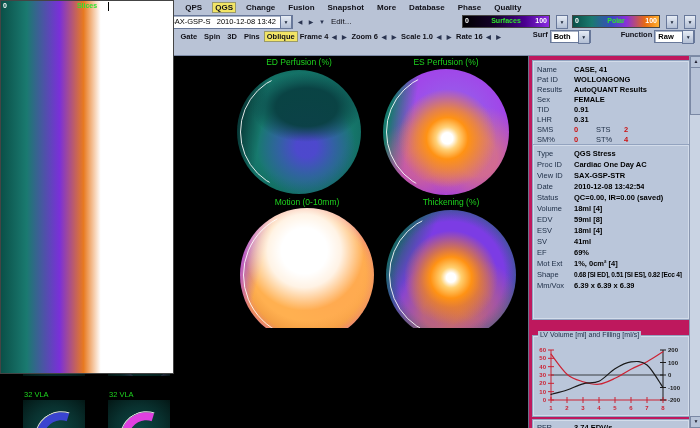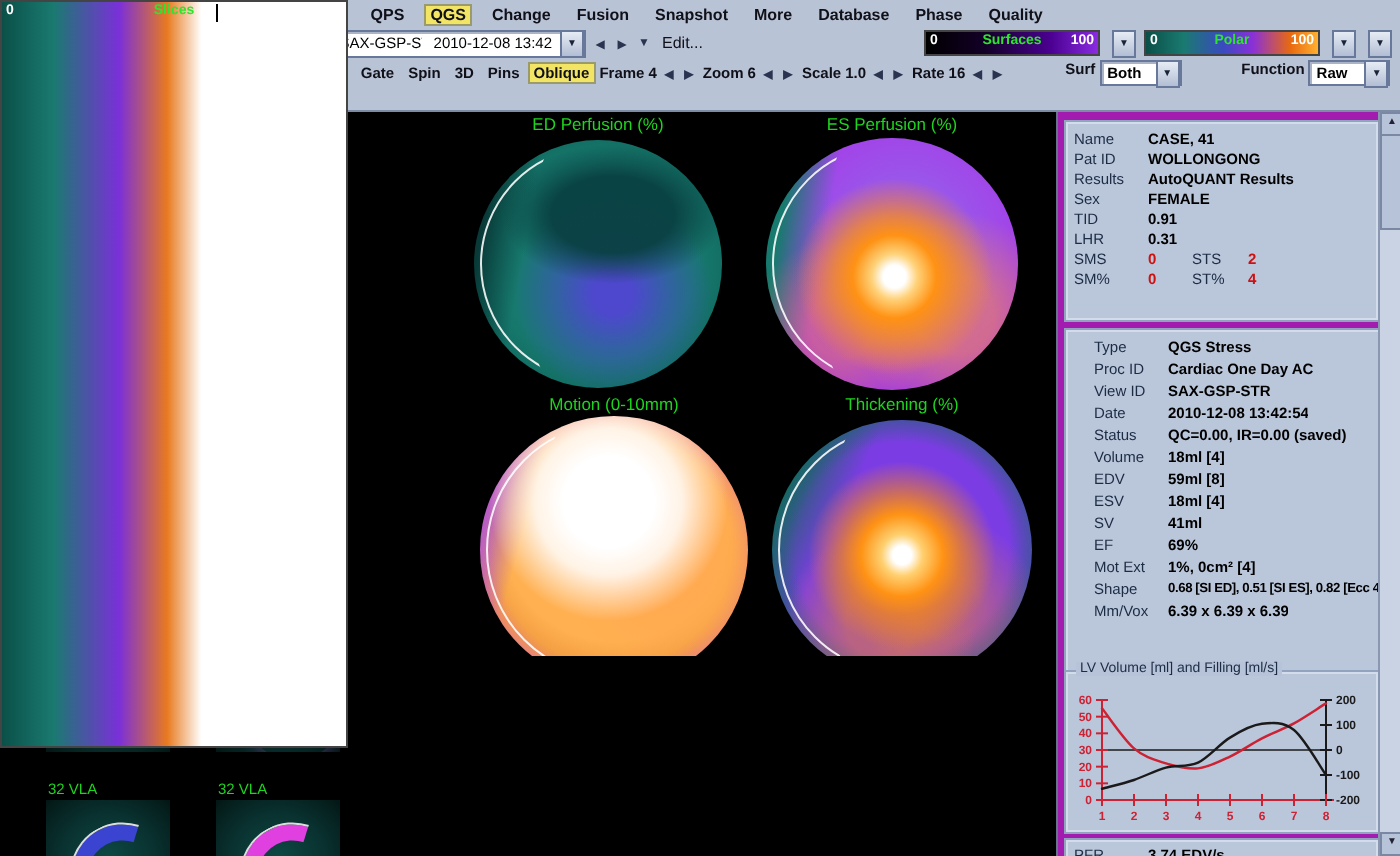--- a/index.html
+++ b/index.html
@@ -118,26 +118,26 @@
   .fr-label{position:absolute;top:286px;font-size:8px;font-weight:bold;color:#c9b82a;transform:translateX(-50%);}
   .fr-label.f0{left:111px}.fr-label.f1{left:255px}
   .mesh{position:absolute;top:296px;width:160px;height:76px;}
   .mesh.k0{left:30px}.mesh.k1{left:175px}
   .mesh .base{position:absolute;left:38px;top:0;font-size:9px;font-weight:bold;color:#d8c822;}
   .mesh .ant{position:absolute;left:102px;top:20px;font-size:7px;font-weight:bold;color:#d8c822;}
   .mesh .sept{position:absolute;left:112px;top:26px;font-size:11px;font-weight:bold;color:#d8c822;}
   .mesh .mk{position:absolute;left:66px;top:46px;font-size:7px;color:#d8c822;}
   .mesh svg{position:absolute;left:14px;top:12px;}
   
-  .rpanel{position:absolute;left:528px;top:0;width:172px;height:372px;background:#a21caf;
+  .rpanel{position:absolute;left:528px;top:0;width:172px;height:372px;background:#be185d;
           border-left:1px solid #66748c;overflow:hidden;}
   .sect{position:absolute;left:3px;width:156px;background:#bac6da;border:1px solid #93a3bf;
         box-shadow:inset 0 0 0 1px #d3dcea;}
   .sect.s1{top:4px;height:96px;padding-top:3px;}
-  .sect.s2{top:108px;height:171px;padding-top:3px;padding-left:10px;}
+  .sect.s2{top:88px;height:171px;padding-top:3px;}
   .sect.s3{top:279px;height:80px;}
   .sect.s4{top:363px;height:14px;padding-top:2px;}
   .info-row{display:flex;align-items:center;height:10px;padding:0 4px;font-size:7.5px;}
   .s2 .info-row{height:11px;}
   .info-row .k{width:37px;flex:none;color:#1c2c44;}
   .info-row .v{font-weight:bold;color:#000;white-space:nowrap;overflow:hidden;}
   .info-row .v.tight{font-size:6.6px;letter-spacing:-0.2px;}
   .info-row .v.red{color:#cc1111;width:22px;flex:none;}
   .info-row .k2{width:28px;flex:none;color:#1c2c44;}
   .legend{position:absolute;top:-5px;left:5px;background:#b7c3d8;padding:0 2px;

